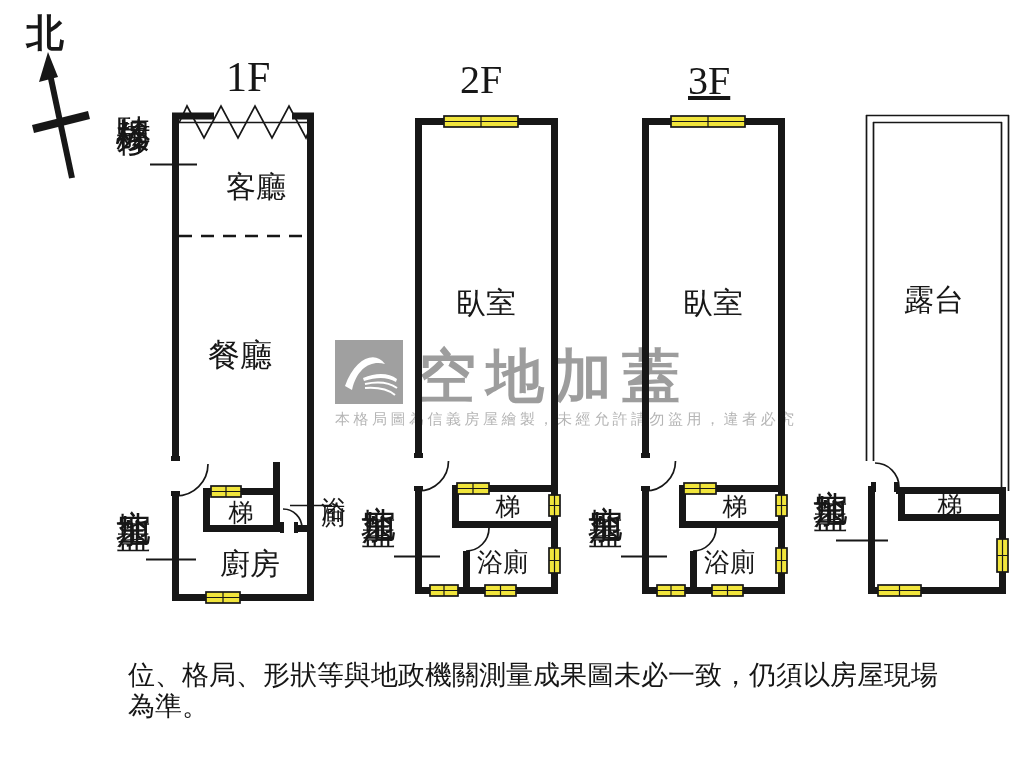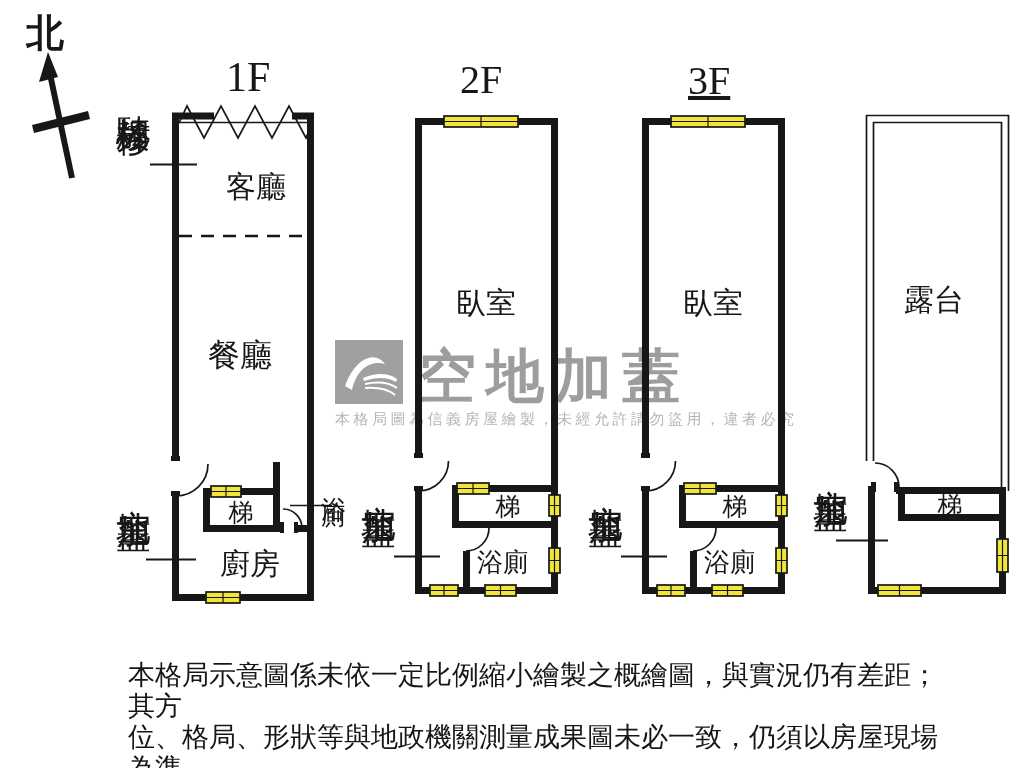--- a/index.html
+++ b/index.html
@@ -206,18 +206,17 @@
       <rect class="win" x="997" y="539" width="11" height="33"></rect>
         <path class="pane" d="M997 555.5H1008M1002.5 539V572"></path>
       <rect class="win" x="878" y="585" width="43" height="11"></rect>
         <path class="pane" d="M899.5 585V596M878 590.5H921"></path>
     </g>
     <text x="934" y="310" font-size="30" text-anchor="middle">露台</text>
     <text x="950" y="514" font-size="25" text-anchor="middle">梯</text>
   </svg>
 
   <div class="abs" id="disclaimer">
-    <div>本格局示意圖係未依一定比例縮小繪製之概繪圖，與實況仍有差距；其方</div>
     <div>位、格局、形狀等與地政機關測量成果圖未必一致，仍須以房屋現場為準。</div>
 
   </div>
 
 </div>
 
 </body></html>

